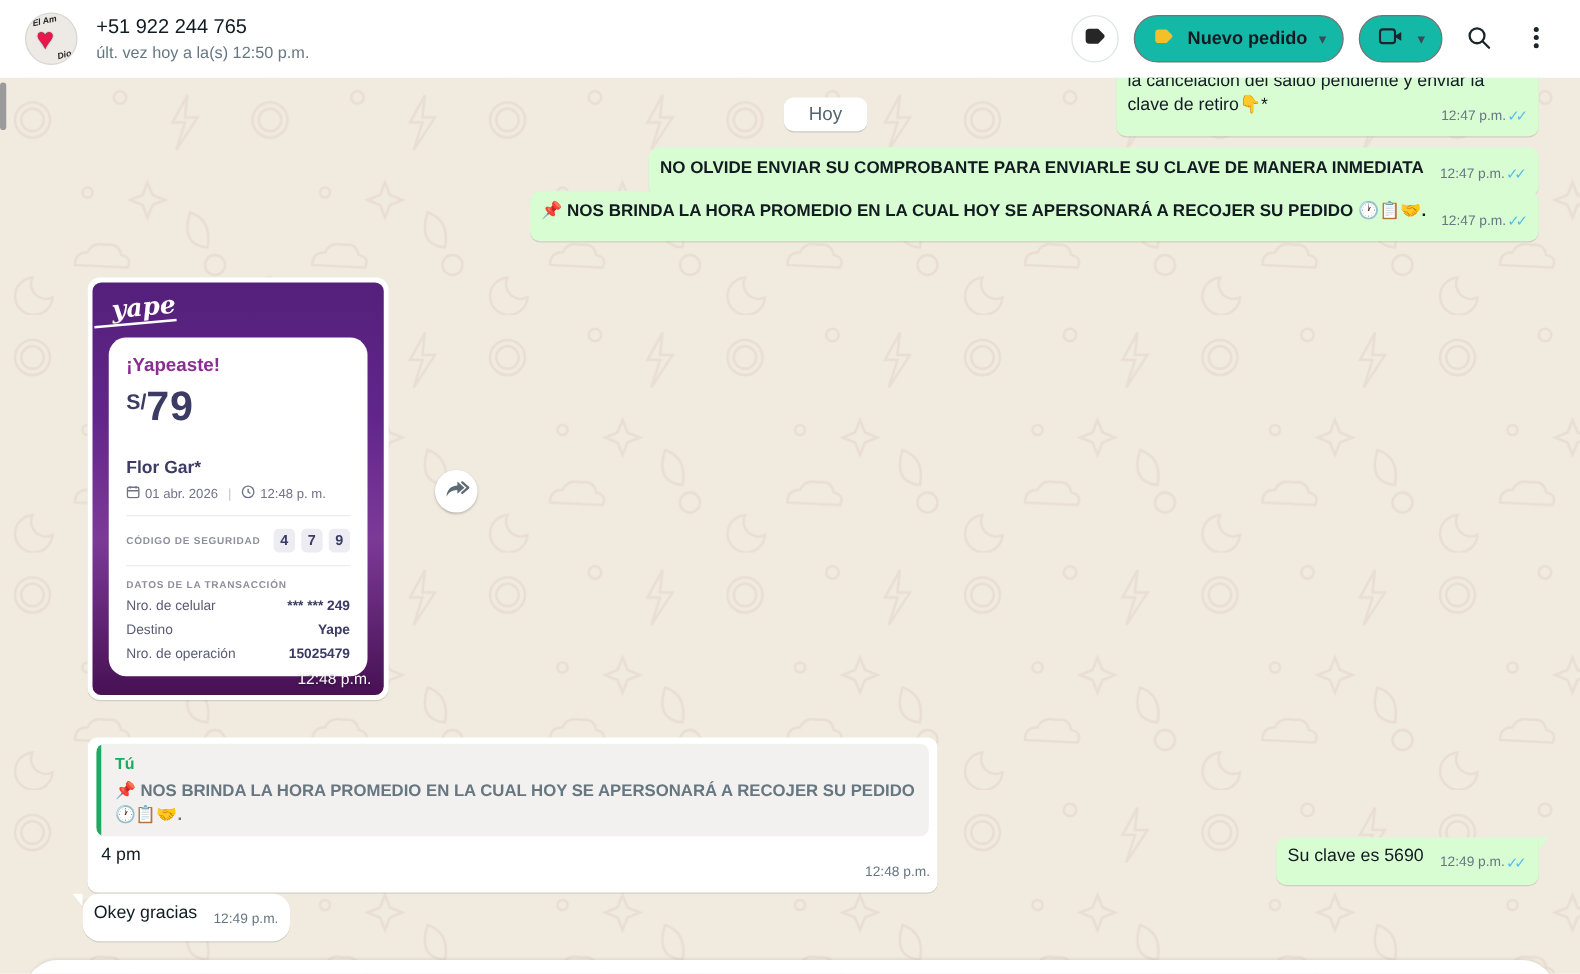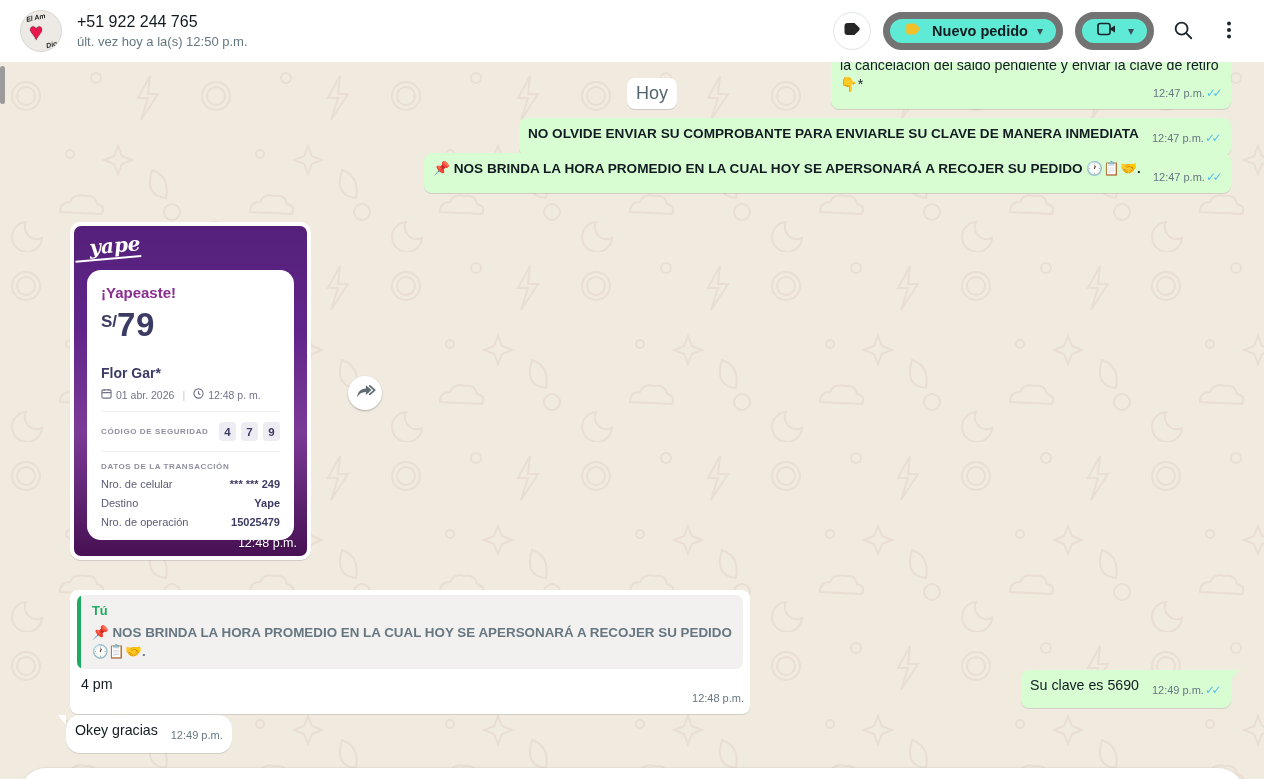--- a/index.html
+++ b/index.html
@@ -13,32 +13,32 @@
     position:relative; overflow:hidden; cursor:pointer; flex:none; }
   .avatar .av-top { position:absolute; top:3px; left:5px; font-size:7px; font-weight:700; font-style:italic; color:#222; transform:rotate(-12deg); }
   .avatar .av-heart { position:absolute; top:7px; left:8px; font-size:24px; color:#e8174c; text-shadow:0 0 1px #111; }
   .avatar .av-bottom { position:absolute; bottom:3px; right:4px; font-size:7px; font-weight:700; font-style:italic; color:#222; transform:rotate(-14deg); }
   .peer { margin-left:15px; cursor:pointer; }
   .peer-title { font-size:16px; color:#111b21; }
   .peer-sub { font-size:13px; color:#667781; margin-top:3px; }
   .header-actions { margin-left:auto; display:flex; align-items:center; gap:12px; }
   .icon-circle { width:38px; height:38px; border:1px solid #e0e4e7; border-radius:50%;
     display:flex; align-items:center; justify-content:center; background:#fff; cursor:pointer; }
-  .pill { height:38px; border:7px solid #737373; border-radius:19px; display:flex; align-items:center;
-    padding:0 13px; gap:9px; background:#5eead4; cursor:pointer; }
+  .pill { height:38px; border:1px solid #737373; border-radius:19px; display:flex; align-items:center;
+    padding:0 13px; gap:9px; background:#14b8a6; cursor:pointer; }
   .pill-label { font-size:14.5px; font-weight:600; color:#111b21; }
   .chev { font-size:12px; color:#3b4a54; line-height:1; }
   .icon-btn { width:34px; height:38px; display:flex; align-items:center; justify-content:center; cursor:pointer; background:none; border:none; }
 
   
   .chat { position:absolute; top:62px; left:0; right:0; bottom:0; background:#f0eadf; overflow:hidden; }
   .bg-pattern { position:absolute; left:0; top:0; width:100%; height:100%; }
   .scroll-thumb { position:absolute; left:0; top:4px; width:5px; height:38px; background:#9b9b9b; border-radius:3px; cursor:pointer; z-index:8; }
-  .date-chip { position:absolute; left:627px; top:16px; background:#fff; color:#54656f; font-size:18px;
-    padding:5px 9px; border-radius:8px; box-shadow:0 1px .5px rgba(11,20,26,.15); z-index:3; }
+  .date-chip { position:absolute; left:627px; top:16px; background:#fff; color:#54656f; font-size:15px;
+    padding:5px 20px; border-radius:8px; box-shadow:0 1px .5px rgba(11,20,26,.15); z-index:3; }
 
   .row { position:absolute; z-index:2; }
   .bubble { position:relative; border-radius:8px; box-shadow:0 1px .5px rgba(11,20,26,.13);
     font-size:14.2px; color:#111b21; line-height:19px; display:inline-block; display:inline flow-root; cursor:pointer; }
   .green { background:#d9fdd3; }
   .white-b { background:#ffffff; }
   .pad { padding:6px 9px 8px 9px; }
   .bold-msg { font-weight:700; font-size:13.6px; }
   .meta { white-space:nowrap; font-size:11px; color:#667781; display:inline-flex; align-items:center; gap:0; }
   .meta.fl { float:right; margin:9px -1px -2px 12px; }
@@ -168,21 +168,21 @@
       </pattern>
     </defs>
     <rect width="100%" height="100%" fill="url(#doodle)"></rect>
   </svg>
 
   <div class="scroll-thumb"></div>
 
   <div class="date-chip">Hoy</div>
 
   <div class="row" style="right:33px; top:-12px;">
-    <div class="bubble green pad" style="width:400px;">
+    <div class="bubble green pad" style="width:338px;">
       <span>la cancelación del saldo pendiente y enviar la clave de retiro👇*</span>
       <span class="meta fl">
         <span>12:47 p.m.</span>
         <span class="ticks">✓✓</span>
       </span>
     </div>
   </div>
 
   <div class="row" style="right:33px; top:56px;">
     <div class="bubble green pad" style="white-space:nowrap;">

